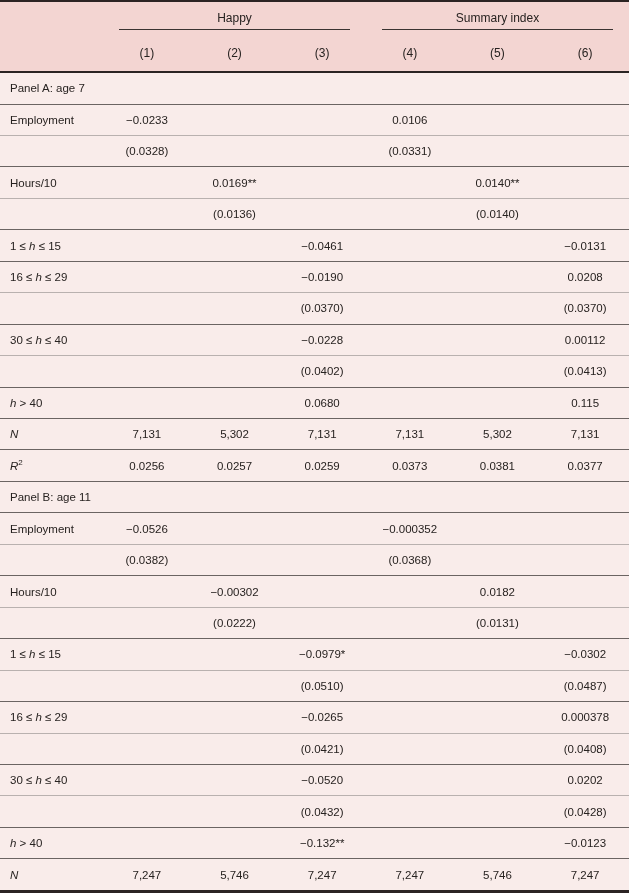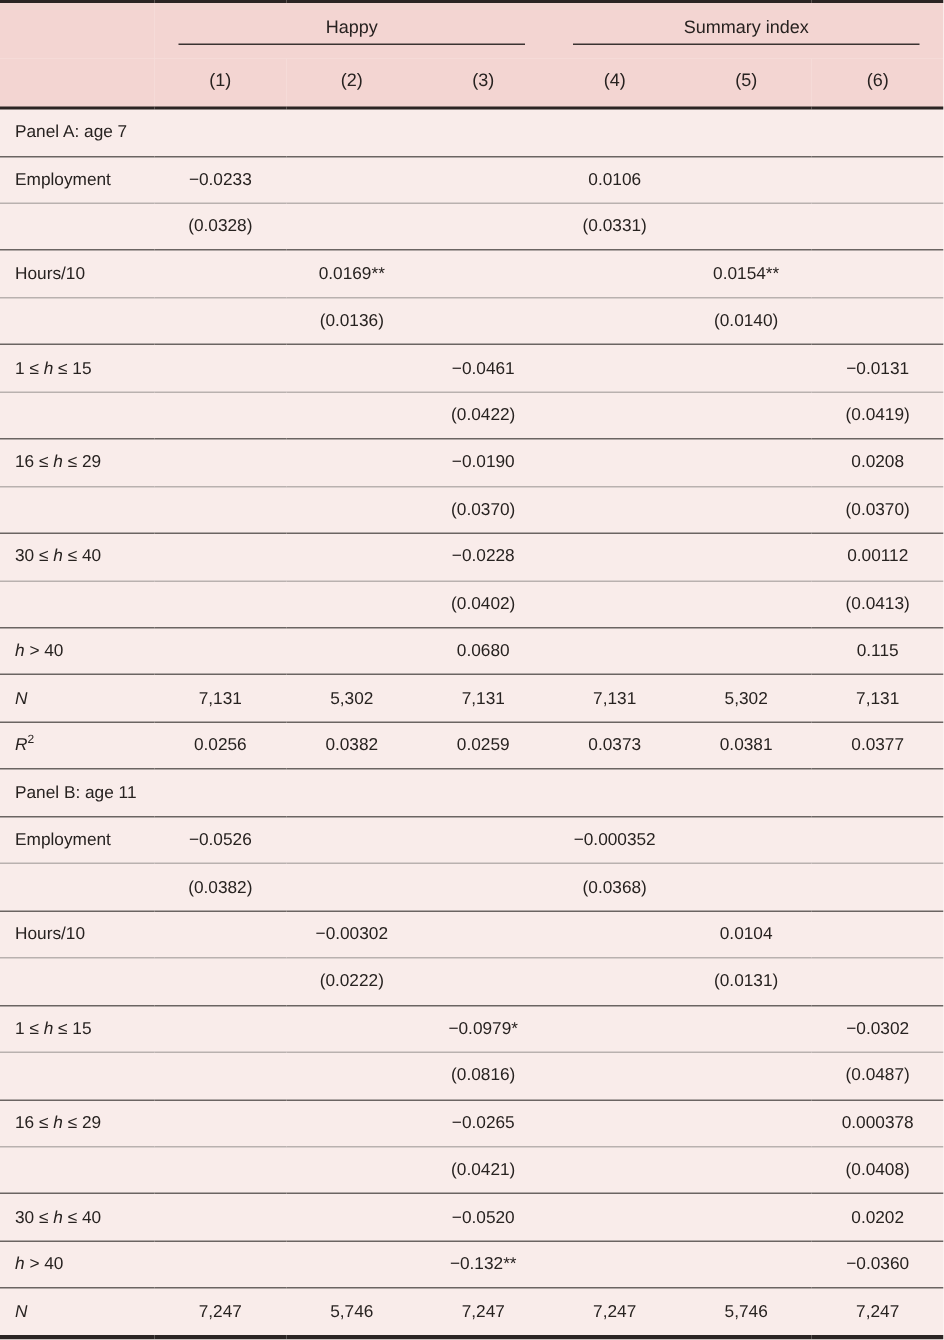--- a/index.html
+++ b/index.html
@@ -104,49 +104,40 @@
         <td>(0.0331)</td>
         <td></td>
         <td></td>
       </tr>
       <tr class="coef">
         <td class="lbl">Hours/10</td>
         <td></td>
         <td>0.0169**</td>
         <td></td>
         <td></td>
-        <td>0.0154**</td>
+        <td>0.0140**</td>
         <td></td>
       </tr>
       <tr class="se">
         <td class="lbl"></td>
         <td></td>
         <td>(0.0136)</td>
         <td></td>
         <td></td>
         <td>(0.0140)</td>
         <td></td>
       </tr>
       <tr class="coef">
         <td class="lbl">1 ≤ <i>h</i> ≤ 15</td>
         <td></td>
         <td></td>
         <td>−0.0461</td>
         <td></td>
         <td></td>
         <td>−0.0131</td>
-      </tr>
-      <tr class="se">
-        <td class="lbl"></td>
-        <td></td>
-        <td></td>
-        <td>(0.0422)</td>
-        <td></td>
-        <td></td>
-        <td>(0.0419)</td>
       </tr>
       <tr class="coef">
         <td class="lbl">16 ≤ <i>h</i> ≤ 29</td>
         <td></td>
         <td></td>
         <td>−0.0190</td>
         <td></td>
         <td></td>
         <td>0.0208</td>
       </tr>
@@ -191,21 +182,21 @@
         <td>7,131</td>
         <td>5,302</td>
         <td>7,131</td>
         <td>7,131</td>
         <td>5,302</td>
         <td>7,131</td>
       </tr>
       <tr class="stat">
         <td class="lbl"><i>R</i><sup>2</sup></td>
         <td>0.0256</td>
-        <td>0.0382</td>
+        <td>0.0257</td>
         <td>0.0259</td>
         <td>0.0373</td>
         <td>0.0381</td>
         <td>0.0377</td>
       </tr>
       <tr class="panel">
         <td colspan="7" class="lbl">Panel B: age 11</td>
       </tr>
       <tr class="coef">
         <td class="lbl">Employment</td>
@@ -224,21 +215,21 @@
         <td>(0.0368)</td>
         <td></td>
         <td></td>
       </tr>
       <tr class="coef">
         <td class="lbl">Hours/10</td>
         <td></td>
         <td>−0.00302</td>
         <td></td>
         <td></td>
-        <td>0.0104</td>
+        <td>0.0182</td>
         <td></td>
       </tr>
       <tr class="se">
         <td class="lbl"></td>
         <td></td>
         <td>(0.0222)</td>
         <td></td>
         <td></td>
         <td>(0.0131)</td>
         <td></td>
@@ -249,21 +240,21 @@
         <td></td>
         <td>−0.0979*</td>
         <td></td>
         <td></td>
         <td>−0.0302</td>
       </tr>
       <tr class="se">
         <td class="lbl"></td>
         <td></td>
         <td></td>
-        <td>(0.0816)</td>
+        <td>(0.0510)</td>
         <td></td>
         <td></td>
         <td>(0.0487)</td>
       </tr>
       <tr class="coef">
         <td class="lbl">16 ≤ <i>h</i> ≤ 29</td>
         <td></td>
         <td></td>
         <td>−0.0265</td>
         <td></td>
@@ -281,28 +272,37 @@
       </tr>
       <tr class="coef">
         <td class="lbl">30 ≤ <i>h</i> ≤ 40</td>
         <td></td>
         <td></td>
         <td>−0.0520</td>
         <td></td>
         <td></td>
         <td>0.0202</td>
       </tr>
+      <tr class="se">
+        <td class="lbl"></td>
+        <td></td>
+        <td></td>
+        <td>(0.0432)</td>
+        <td></td>
+        <td></td>
+        <td>(0.0428)</td>
+      </tr>
       <tr class="coef">
         <td class="lbl"><i>h</i> &gt; 40</td>
         <td></td>
         <td></td>
         <td>−0.132**</td>
         <td></td>
         <td></td>
-        <td>−0.0360</td>
+        <td>−0.0123</td>
       </tr>
       <tr class="stat">
         <td class="lbl"><i>N</i></td>
         <td>7,247</td>
         <td>5,746</td>
         <td>7,247</td>
         <td>7,247</td>
         <td>5,746</td>
         <td>7,247</td>
       </tr>

